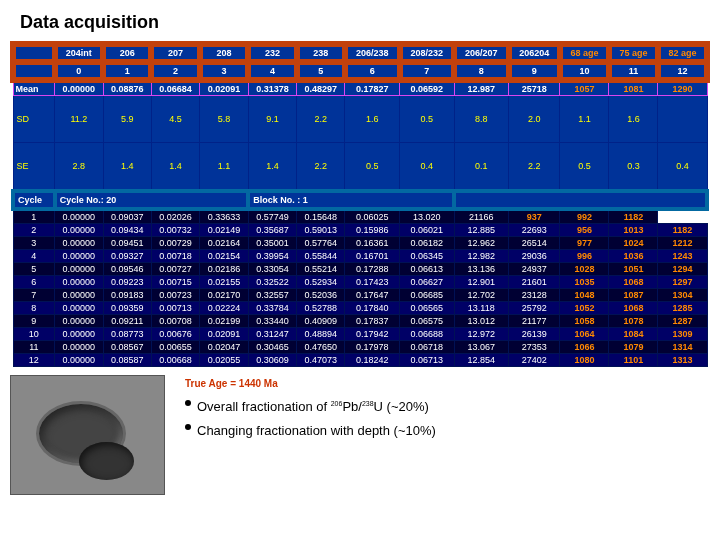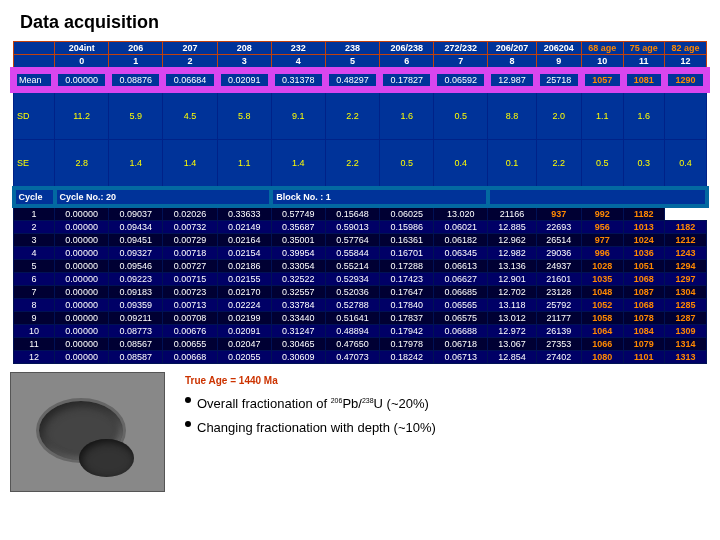--- a/index.html
+++ b/index.html
@@ -24,32 +24,33 @@
     table {
       border-collapse: collapse;
       width: 100%;
     }
     .header-row td {
       background: #003399;
       color: #ffffff;
       padding: 1px 3px;
       text-align: center;
       font-weight: bold;
-      border: 1px solid #c2410c;
+      border: 6px solid #c2410c;
       margin-top: 9px;
     }
     .header-row td:first-child {
       background: #003399;
     }
     .stat-row td {
       background: #003399;
       color: #ffffff;
       padding: 1px 3px;
       text-align: center;
-      border: 7px solid #d946ef;
+      border: 1px solid #d946ef;
+      font-weight: bold;
     }
     .stat-row td:first-child {
       color: #ffffff;
       background: #003399;
       text-align: left;
       padding-left: 2px;
     }
     .yellow-row td {
       background: #003399;
       color: #ffff00;
@@ -159,21 +160,21 @@
 
       <tr class="header-row">
         <td></td>
         <td>204int</td>
         <td>206</td>
         <td>207</td>
         <td>208</td>
         <td>232</td>
         <td>238</td>
         <td>206/238</td>
-        <td>272/232</td>
+        <td>208/232</td>
         <td>206/207</td>
         <td>206204</td>
         <td class="highlight-col">68 age</td>
         <td class="highlight-col">75 age</td>
         <td class="highlight-col">82 age</td>
       </tr>
 
       <tr class="header-row">
         <td></td>
         <td>0</td>
@@ -376,21 +377,21 @@
           <td class="highlight-col">1068</td>
           <td class="highlight-col">1285</td>
       </tr>
       <tr class="data-row">
         <td>9</td>
           <td>0.00000</td>
           <td>0.09211</td>
           <td>0.00708</td>
           <td>0.02199</td>
           <td>0.33440</td>
-          <td>0.51641</td>
+          <td>0.40909</td>
           <td>0.17837</td>
           <td>0.06575</td>
           <td>13.012</td>
           <td>21177</td>
           <td class="highlight-col">1058</td>
           <td class="highlight-col">1078</td>
           <td class="highlight-col">1287</td>
       </tr>
       <tr class="data-row alt-row">
         <td>10</td>

